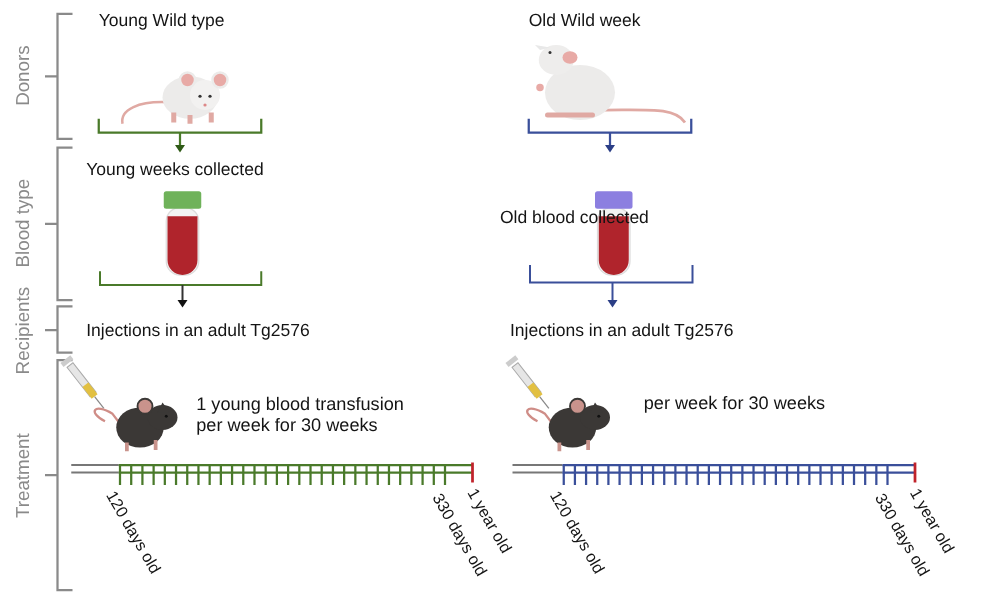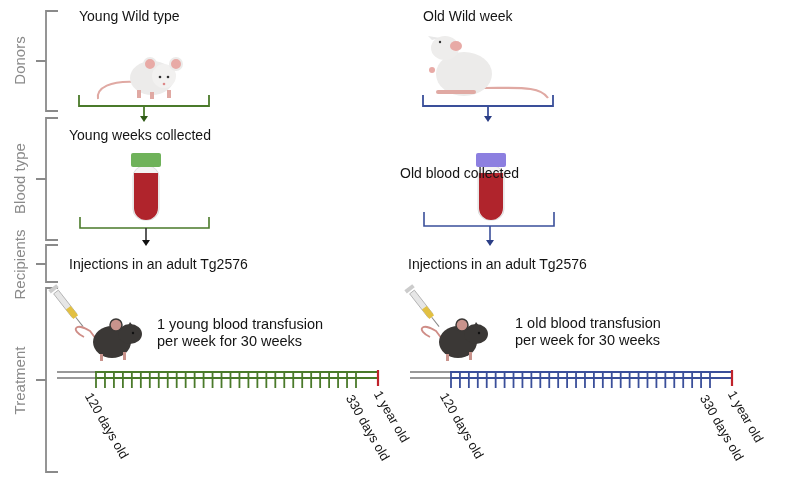--- a/index.html
+++ b/index.html
@@ -214,18 +214,17 @@
   <div>per week for 30 weeks</div>
 </div>
 <div class="abs rot" style="left:95px; top:390px;">120 days old</div>
 <div class="abs rot" style="left:356px; top:392px;">330 days old</div>
 <div class="abs rot" style="left:384px; top:388px;">1 year old</div>
 
 <div class="abs heading" style="left:423px; top:8px;">Old Wild week</div>
 <div class="abs heading" style="left:400px; top:127px;margin-top:38px;">Old blood collected</div>
 <div class="abs heading" style="left:408px; top:256px;">Injections in an adult Tg2576</div>
 <div class="abs desc" style="left:515px; top:315px;">
-  <div>1 old blood transfusion</div>
   <div>per week for 30 weeks</div>
 </div>
 <div class="abs rot" style="left:450px; top:390px;">120 days old</div>
 <div class="abs rot" style="left:710px; top:392px;">330 days old</div>
 <div class="abs rot" style="left:738px; top:388px;">1 year old</div>
 
 </body></html>

